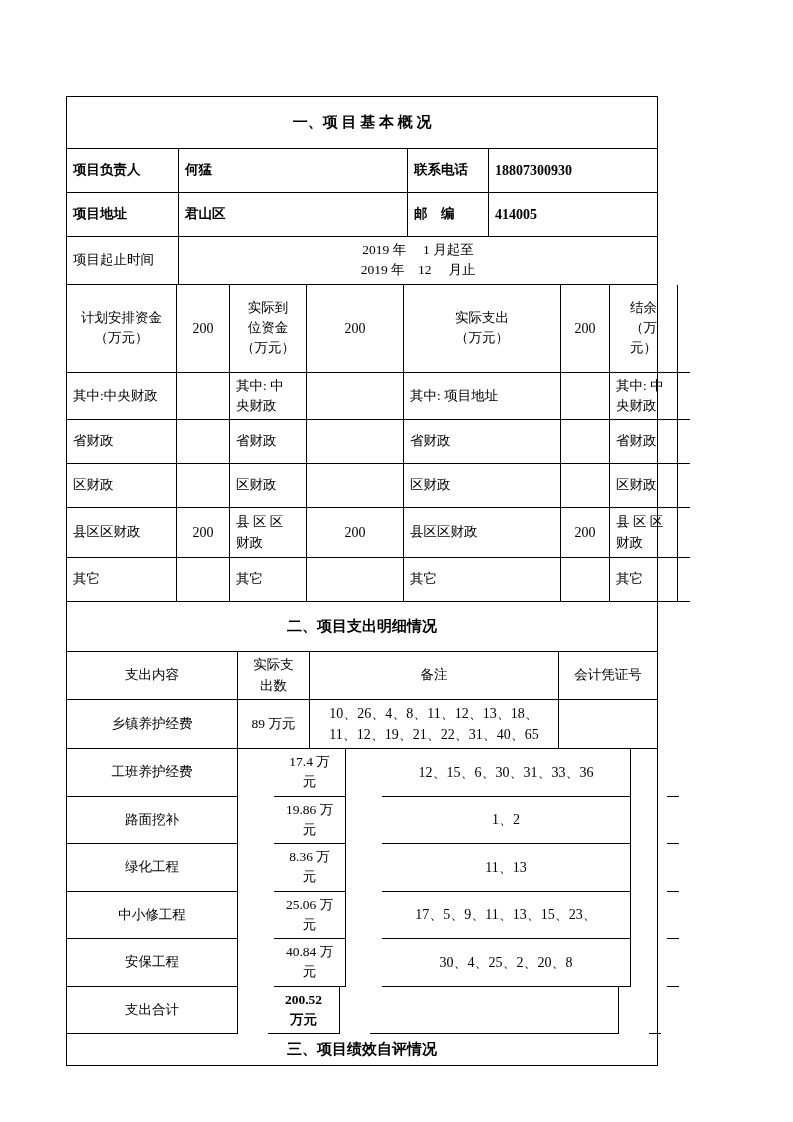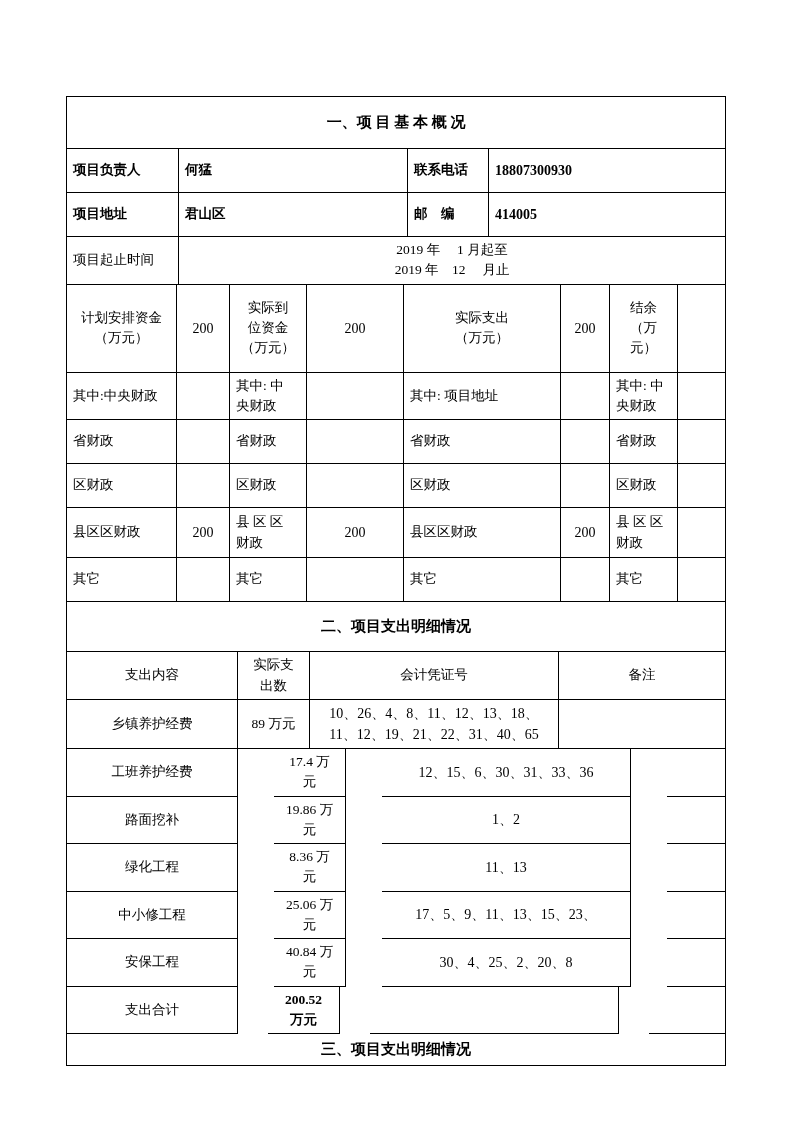--- a/index.html
+++ b/index.html
@@ -3,21 +3,21 @@
 <meta charset="utf-8">
 <style>
   * { margin:0; padding:0; box-sizing:border-box; }
   html,body { background:#ffffff; }
   body {
     width:793px; height:1122px; position:relative;
     font-family:"Liberation Serif","DejaVu Serif",serif;
     color:#000000;
   }
   .doc-table {
-    position:absolute; left:66px; top:96px; width:660px;
+    position:absolute; left:66px; top:96px; width:592px;
     border:1px solid #000; background:#fff;
   }
   .t-row { display:grid; }
   .cell {
     border-right:1px solid #000; border-bottom:1px solid #000;
     display:flex; align-items:center;
     font-size:13.5px; line-height:1.5;
     white-space:pre-line; padding:3px 6px;
     overflow:hidden;
   }
@@ -159,22 +159,22 @@
   </div>
 
   <div class="t-row cols-title h-title2">
     <div class="cell title-cell">二、项目支出明细情况</div>
   </div>
 
   <div class="t-row cols-exp h-exphd">
     <div class="cell center">支出内容</div>
     <div class="cell center">实际支
 出数</div>
+    <div class="cell center">备注</div>
     <div class="cell center">会计凭证号</div>
-    <div class="cell center">备注</div>
   </div>
 
   <div class="t-row cols-exp h-exp-first">
     <div class="cell center">乡镇养护经费</div>
     <div class="cell center">89 万元</div>
     <div class="cell center num">10、26、4、8、11、12、13、18、
 11、12、19、21、22、31、40、65</div>
     <div class="cell center"></div>
   </div>
 
@@ -220,16 +220,16 @@
 
   <div class="t-row cols-exp h-exp-total">
     <div class="cell center">支出合计</div>
     <div class="cell center bold">200.52
 万元</div>
     <div class="cell center num"></div>
     <div class="cell center"></div>
   </div>
 
   <div class="t-row cols-title h-title3">
-    <div class="cell title-cell">三、项目支出明细情况</div>
+    <div class="cell title-cell">三、项目绩效自评情况</div>
   </div>
 
 </div>
 
 </body></html>

